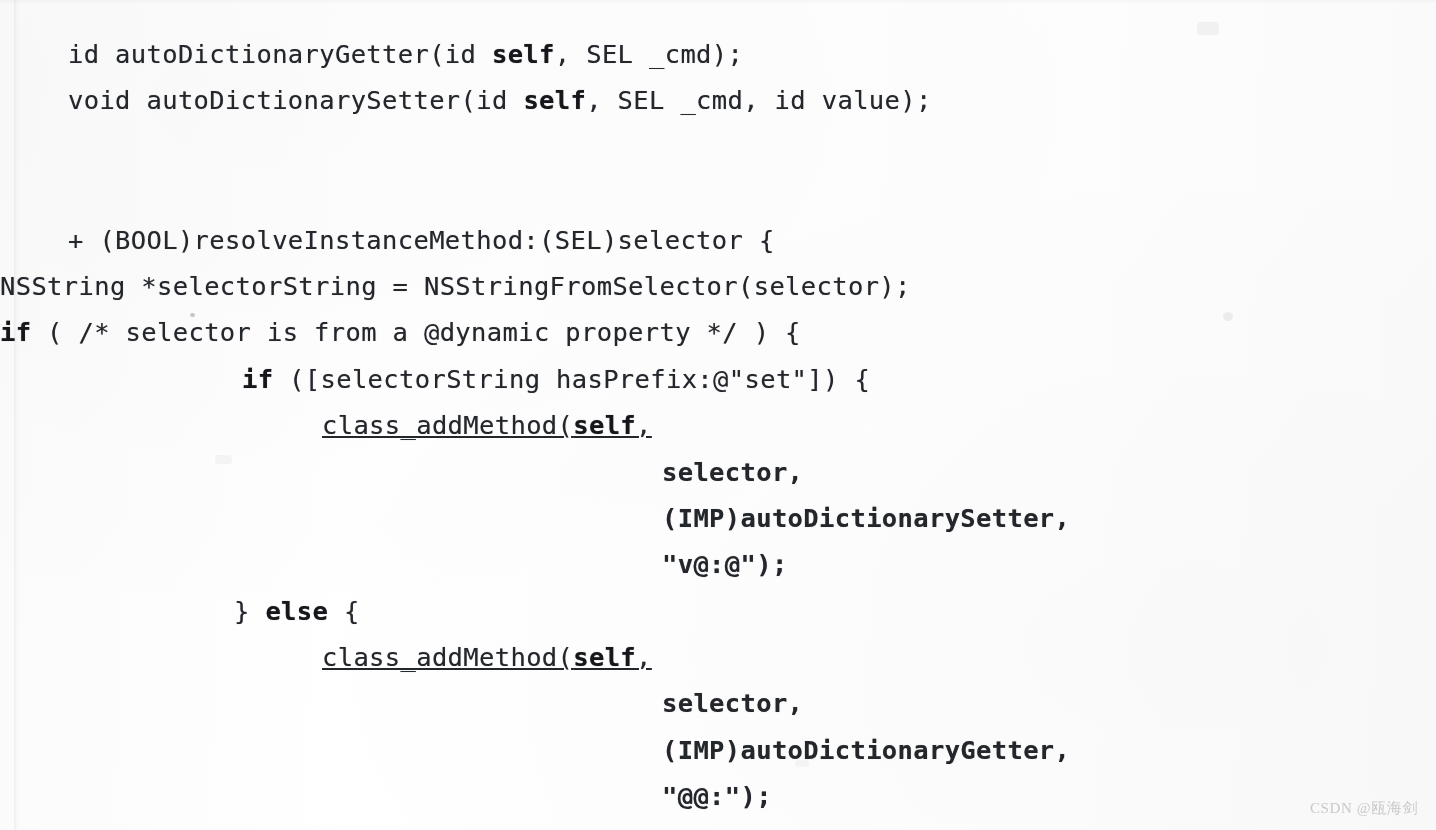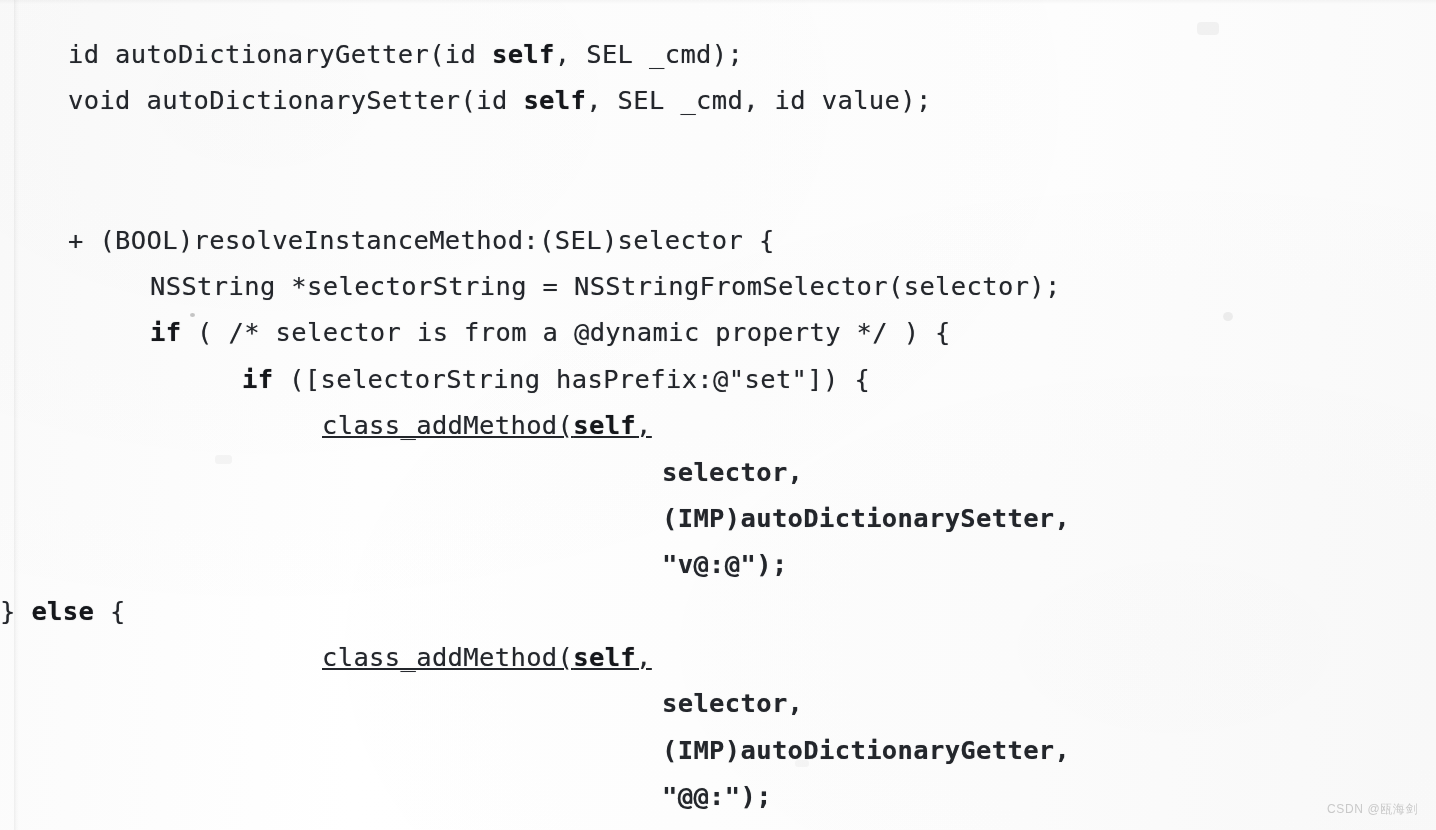--- a/index.html
+++ b/index.html
@@ -84,38 +84,38 @@
     
     text-shadow: 0 0 0.8px rgba(40,42,48,0.45);
   }
 
   .code-line.blank {
     height: 46.4px;
   }
 
   
   .ind-0  { padding-left: 68px;  }
-  .ind-1  { padding-left: 150px; }
-  .ind-2  { }
+  .ind-1  { }
+  .ind-2  { padding-left: 234px; }
   .ind-3  { padding-left: 242px; }
   .ind-4  { padding-left: 322px; text-decoration: underline; }
   .ind-5  { padding-left: 662px; font-weight: bold; }
 
   .kw {
     font-weight: bold;
     color: #15171b;
     text-shadow: 0 0 0.9px rgba(20,22,26,0.6);
   }
 
   #watermark {
     position: absolute;
     right: 18px;
     bottom: 12px;
-    font-family: Liberation Sans, sans-serif;
-    font-size: 12px;
+    font-family: Liberation Serif, serif;
+    font-size: 15px;
     color: #c9c9c9;
     letter-spacing: 0.6px;
     white-space: nowrap;
     user-select: none;
   }
 </style>
 </head>
 <body>
 
 <div id="page">

